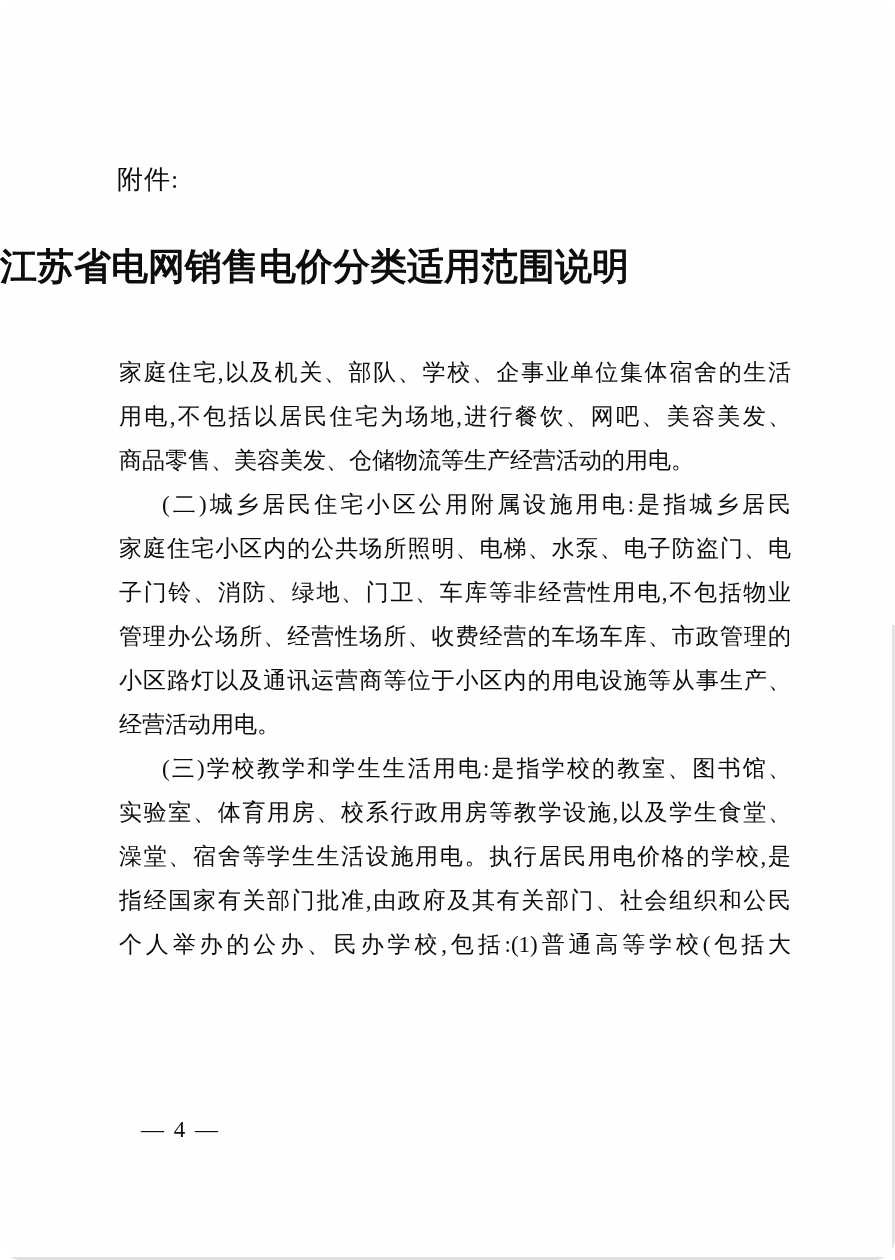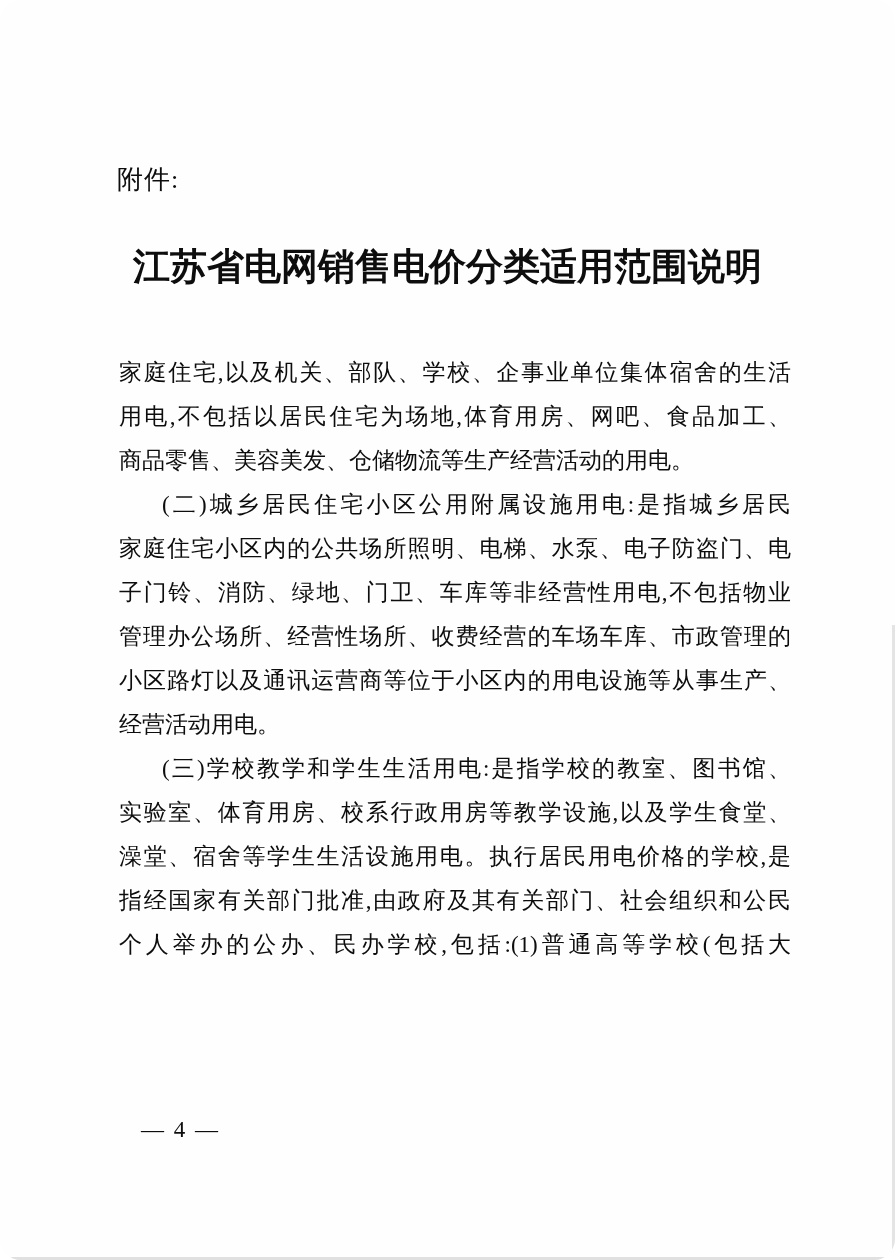--- a/index.html
+++ b/index.html
@@ -22,21 +22,21 @@
     left: 117px;
     top: 162px;
     font-size: 26px;
     letter-spacing: 1px;
   }
   .doc-title {
     position: absolute;
     left: 0;
     right: 0;
     top: 242px;
-    text-align: center;
+    text-align: left;
     font-size: 37px;
     font-weight: bold;
     letter-spacing: 0px;
     white-space: nowrap;
   }
   .body-text {
     position: absolute;
     left: 119px;
     top: 351px;
     width: 672px;
@@ -95,21 +95,21 @@
 <div class="sheet">
 
   <div class="attachment-label">附件:</div>
 
   <div class="doc-title">江苏省电网销售电价分类适用范围说明</div>
 
   <div class="body-text">
     <div>
         <div class="paragraph">
           <div class="line">家庭住宅,以及机关、部队、学校、企事业单位集体宿舍的生活</div>
-          <div class="line">用电,不包括以居民住宅为场地,体育用房、网吧、食品加工、</div>
+          <div class="line">用电,不包括以居民住宅为场地,进行餐饮、网吧、美容美发、</div>
           <div class="line short">商品零售、美容美发、仓储物流等生产经营活动的用电。</div>
         </div>
         <div class="paragraph">
           <div class="line indent">(二)城乡居民住宅小区公用附属设施用电:是指城乡居民</div>
           <div class="line">家庭住宅小区内的公共场所照明、电梯、水泵、电子防盗门、电</div>
           <div class="line">子门铃、消防、绿地、门卫、车库等非经营性用电,不包括物业</div>
           <div class="line">管理办公场所、经营性场所、收费经营的车场车库、市政管理的</div>
           <div class="line">小区路灯以及通讯运营商等位于小区内的用电设施等从事生产、</div>
           <div class="line short">经营活动用电。</div>
         </div>

